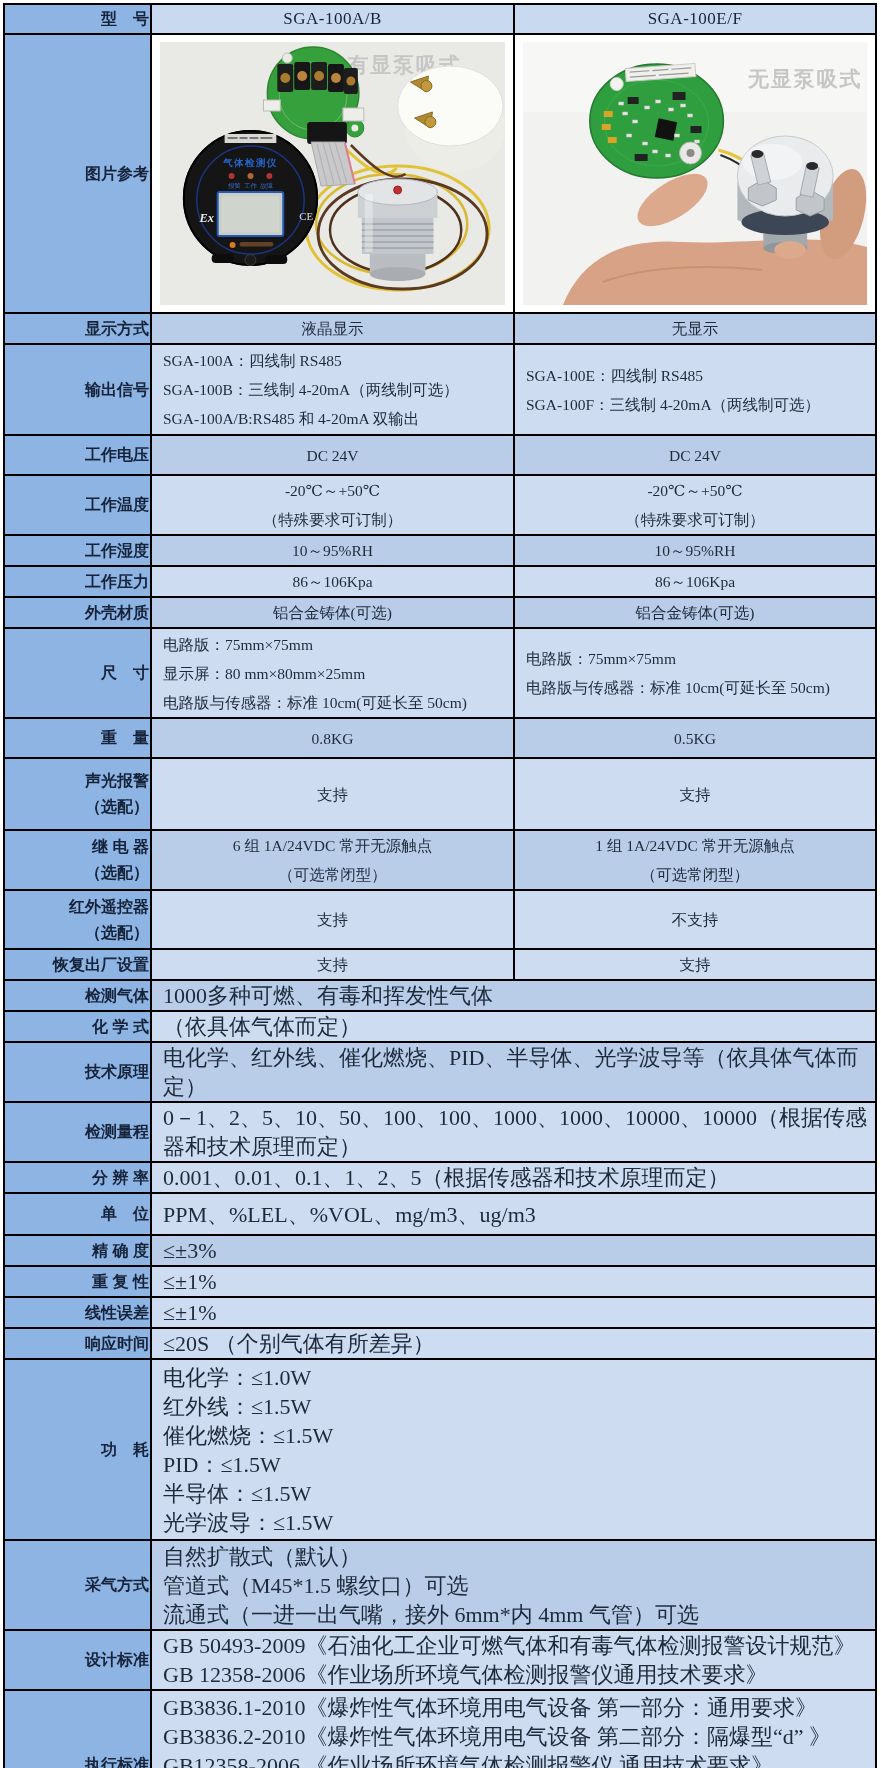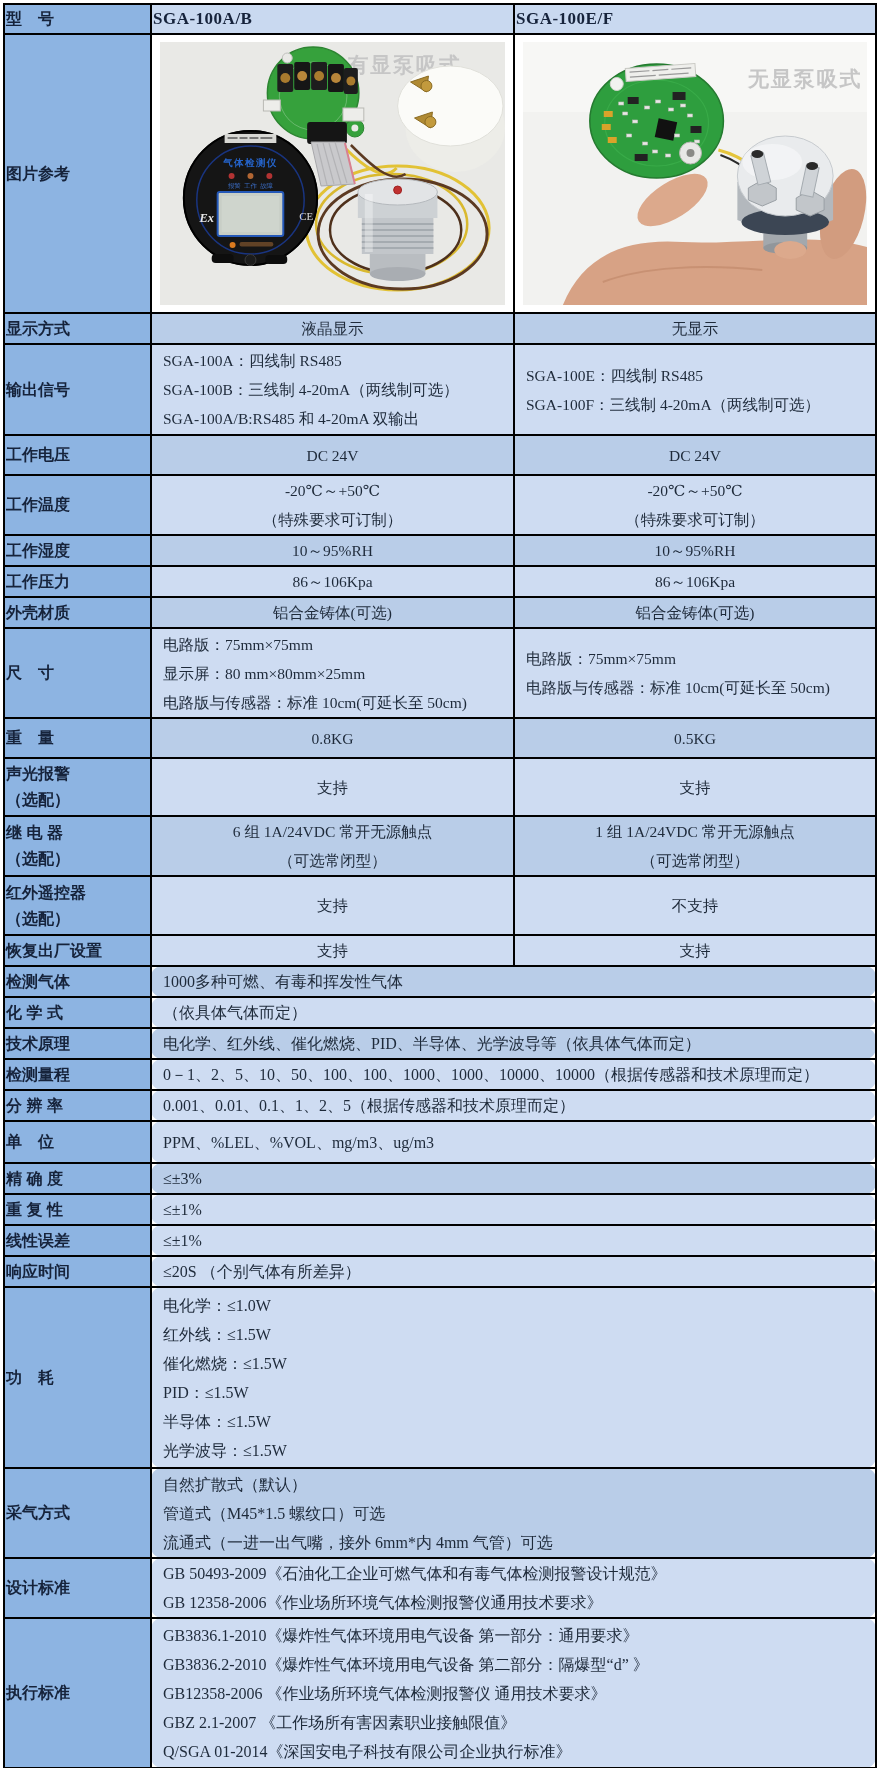--- a/index.html
+++ b/index.html
@@ -5,29 +5,29 @@
   :root{
     --label-bg:#8DB4E2; --header-value-bg:#C9D9F0; --row-dark-bg:#B9CDE8; --row-light-bg:#CEDCF2;
     --border-color:#000000; --label-text:#16233B; --value-text:#1E2A3A; --watermark-color:#C6C6C6;
     --photo-bg-left:#E9E9E6; --photo-bg-right:#F2F2F0; --pcb-green:#36A13C;
   }
   html,body{margin:0;padding:0;background:#fff;}
   body{width:881px;height:1768px;font-family:"Liberation Serif","DejaVu Serif",serif;color:var(--value-text);}
   table.spec{border-collapse:collapse;table-layout:fixed;width:872px;margin:3px 0 0 3px;border:2px solid var(--border-color);}
   col.c-label{width:147px;} col.c-left{width:363px;} col.c-right{width:362px;}
   td{border:2px solid var(--border-color);vertical-align:middle;overflow:hidden;}
-  td.label-cell{background:var(--label-bg);text-align:left;font-family:"Liberation Sans","DejaVu Sans",sans-serif;
+  td.label-cell{background:var(--label-bg);text-align:right;font-family:"Liberation Sans","DejaVu Sans",sans-serif;
     font-weight:bold;font-size:16px;color:var(--label-text);white-space:pre-line;line-height:26px;}
-  td.hval{background:var(--header-value-bg);text-align:left;font-size:17px;font-weight:bold;color:var(--label-text);letter-spacing:.5px;}
+  td.hval{background:var(--header-value-bg);text-align:center;font-size:17px;font-weight:normal;color:var(--label-text);letter-spacing:.5px;}
   td.val{font-size:15.5px;white-space:pre-line;line-height:29px;text-align:center;padding:0 4px;}
   td.val.ta-l{text-align:left;padding:0 8px 0 11px;}
-  td.full{font-size:16px;border-radius:11px;}
+  td.full{font-size:22px;}
   tr.sd td.val{background:var(--row-dark-bg);} tr.sl td.val{background:var(--row-light-bg);}
   tr.h29{height:29px}tr.h30{height:30px}tr.h31{height:24px}tr.h32{height:40px}tr.h34{height:42px}
-  tr.h58{height:58px}tr.h59{height:59px}tr.h60{height:60px}tr.h63{height:45px}tr.h90{height:90px}
+  tr.h58{height:72px}tr.h59{height:59px}tr.h60{height:60px}tr.h63{height:45px}tr.h90{height:90px}
   tr.h91{height:91px}tr.h150{height:150px}tr.h181{height:181px}tr.h277{height:277px}
   td.photo-cell{background:#ffffff;padding:7px 8px;}
   td.photo-cell svg{display:block;}
   svg text{white-space:pre;}
   .wm{font-family:"Liberation Sans","DejaVu Sans",sans-serif;font-size:21px;font-weight:bold;fill:var(--watermark-color);letter-spacing:2px;}
 </style>
 </head>
 <body>
 
 <table class="spec">

